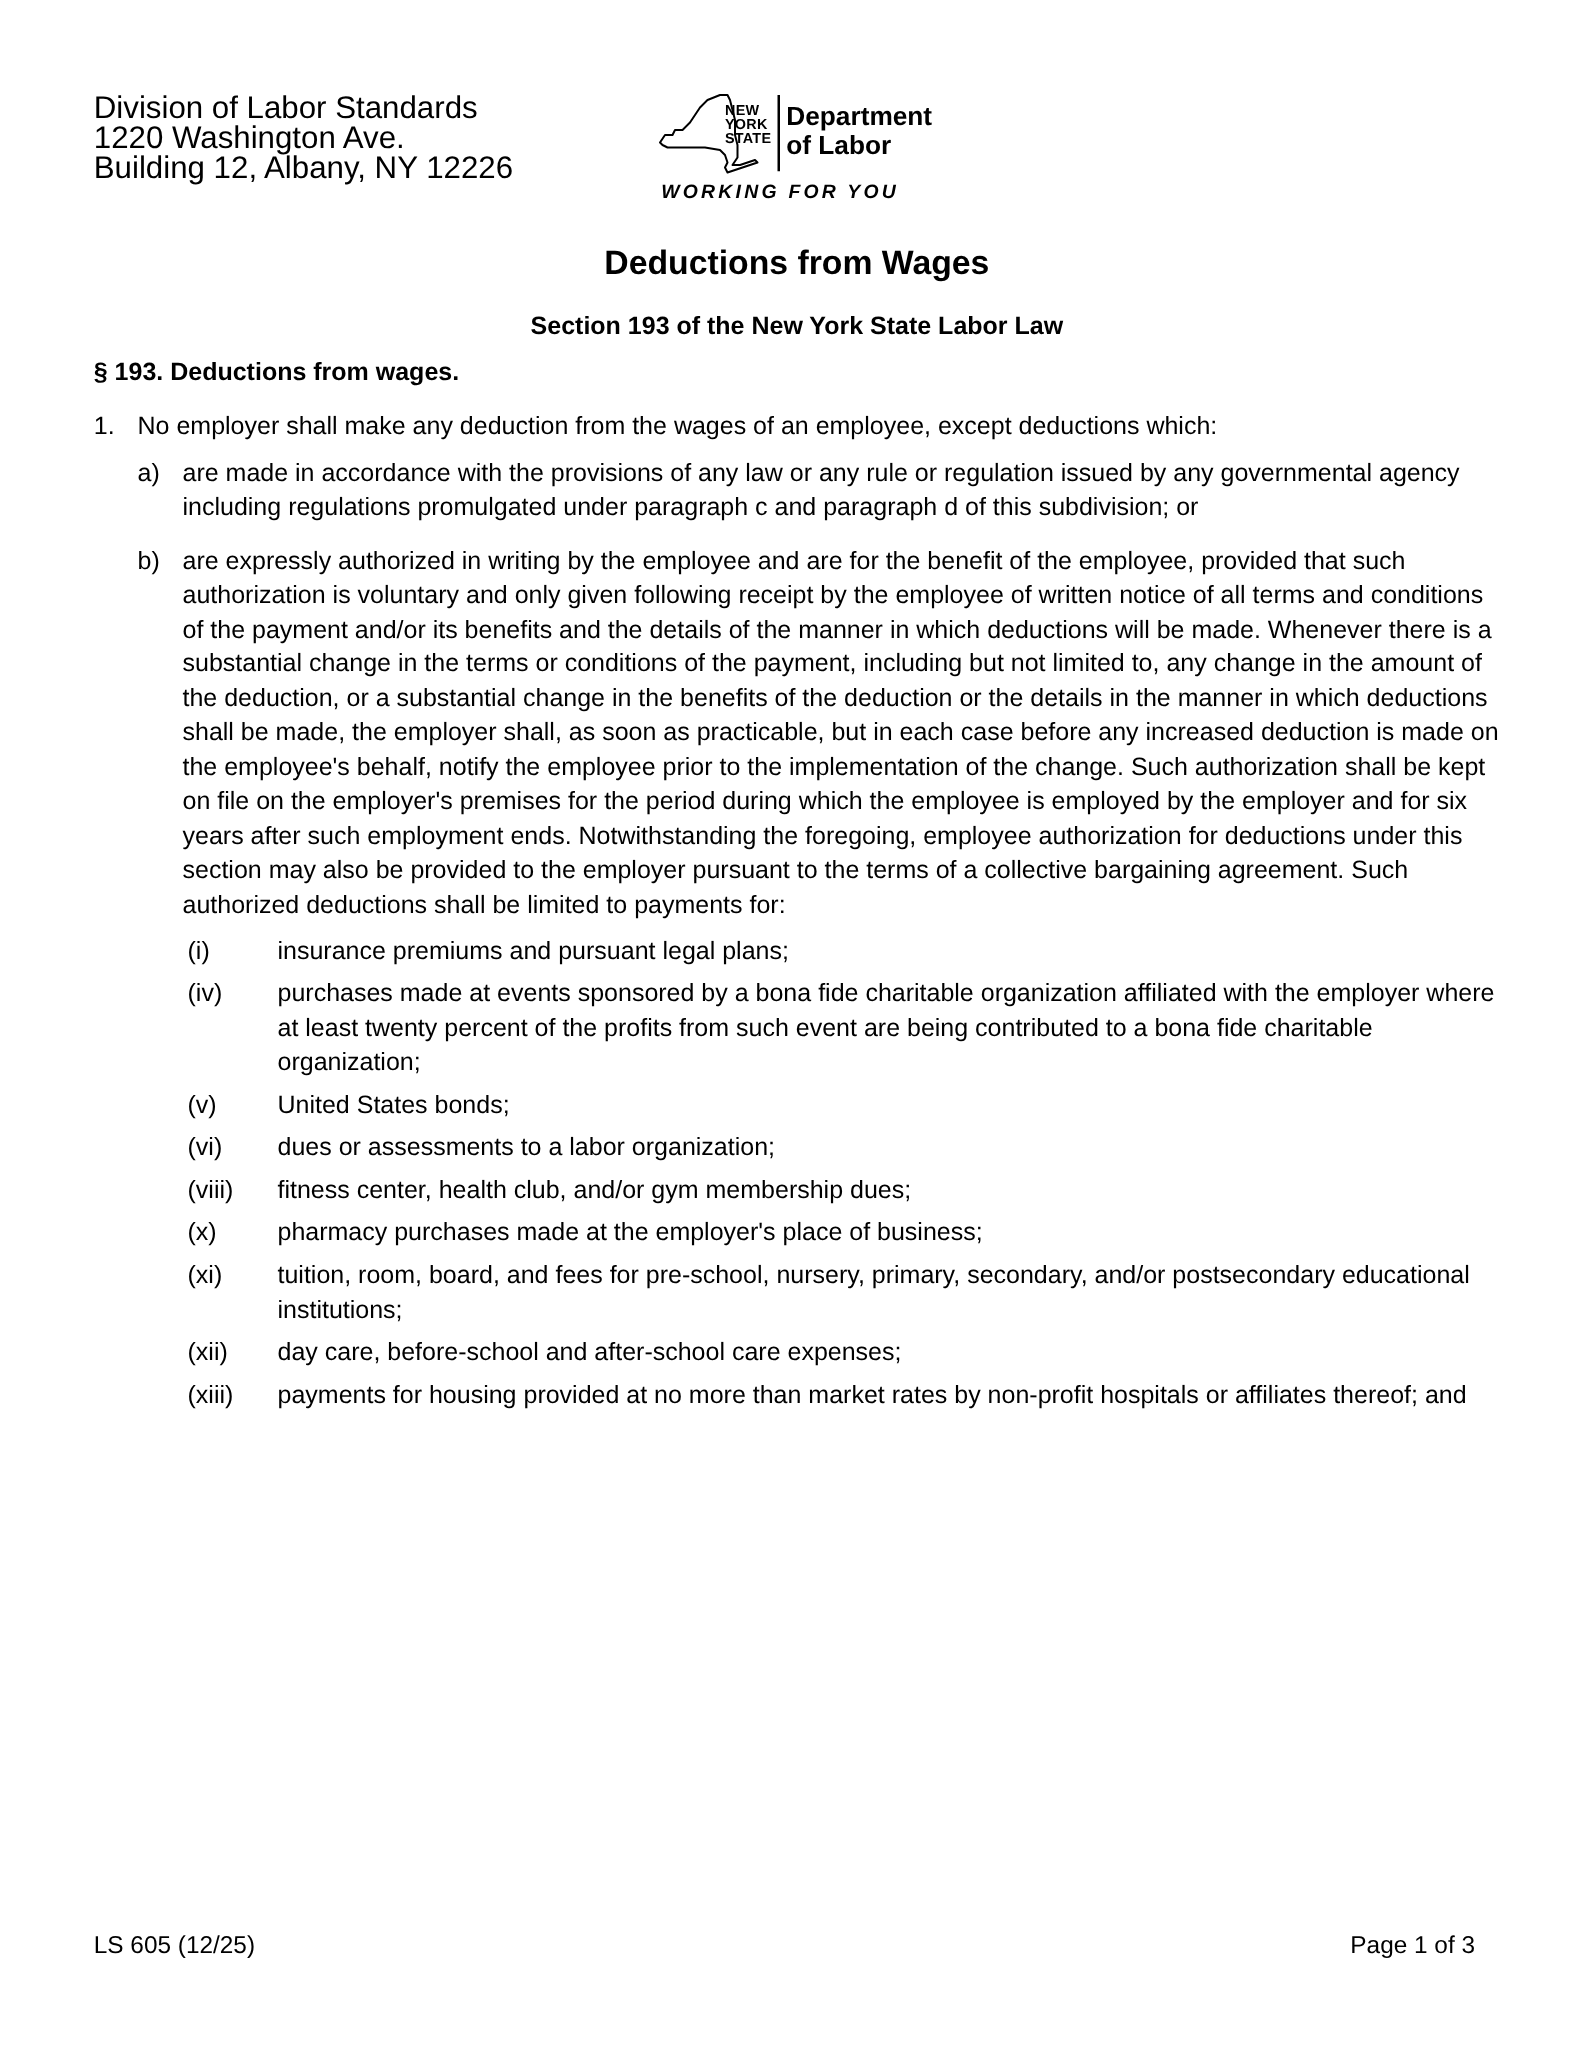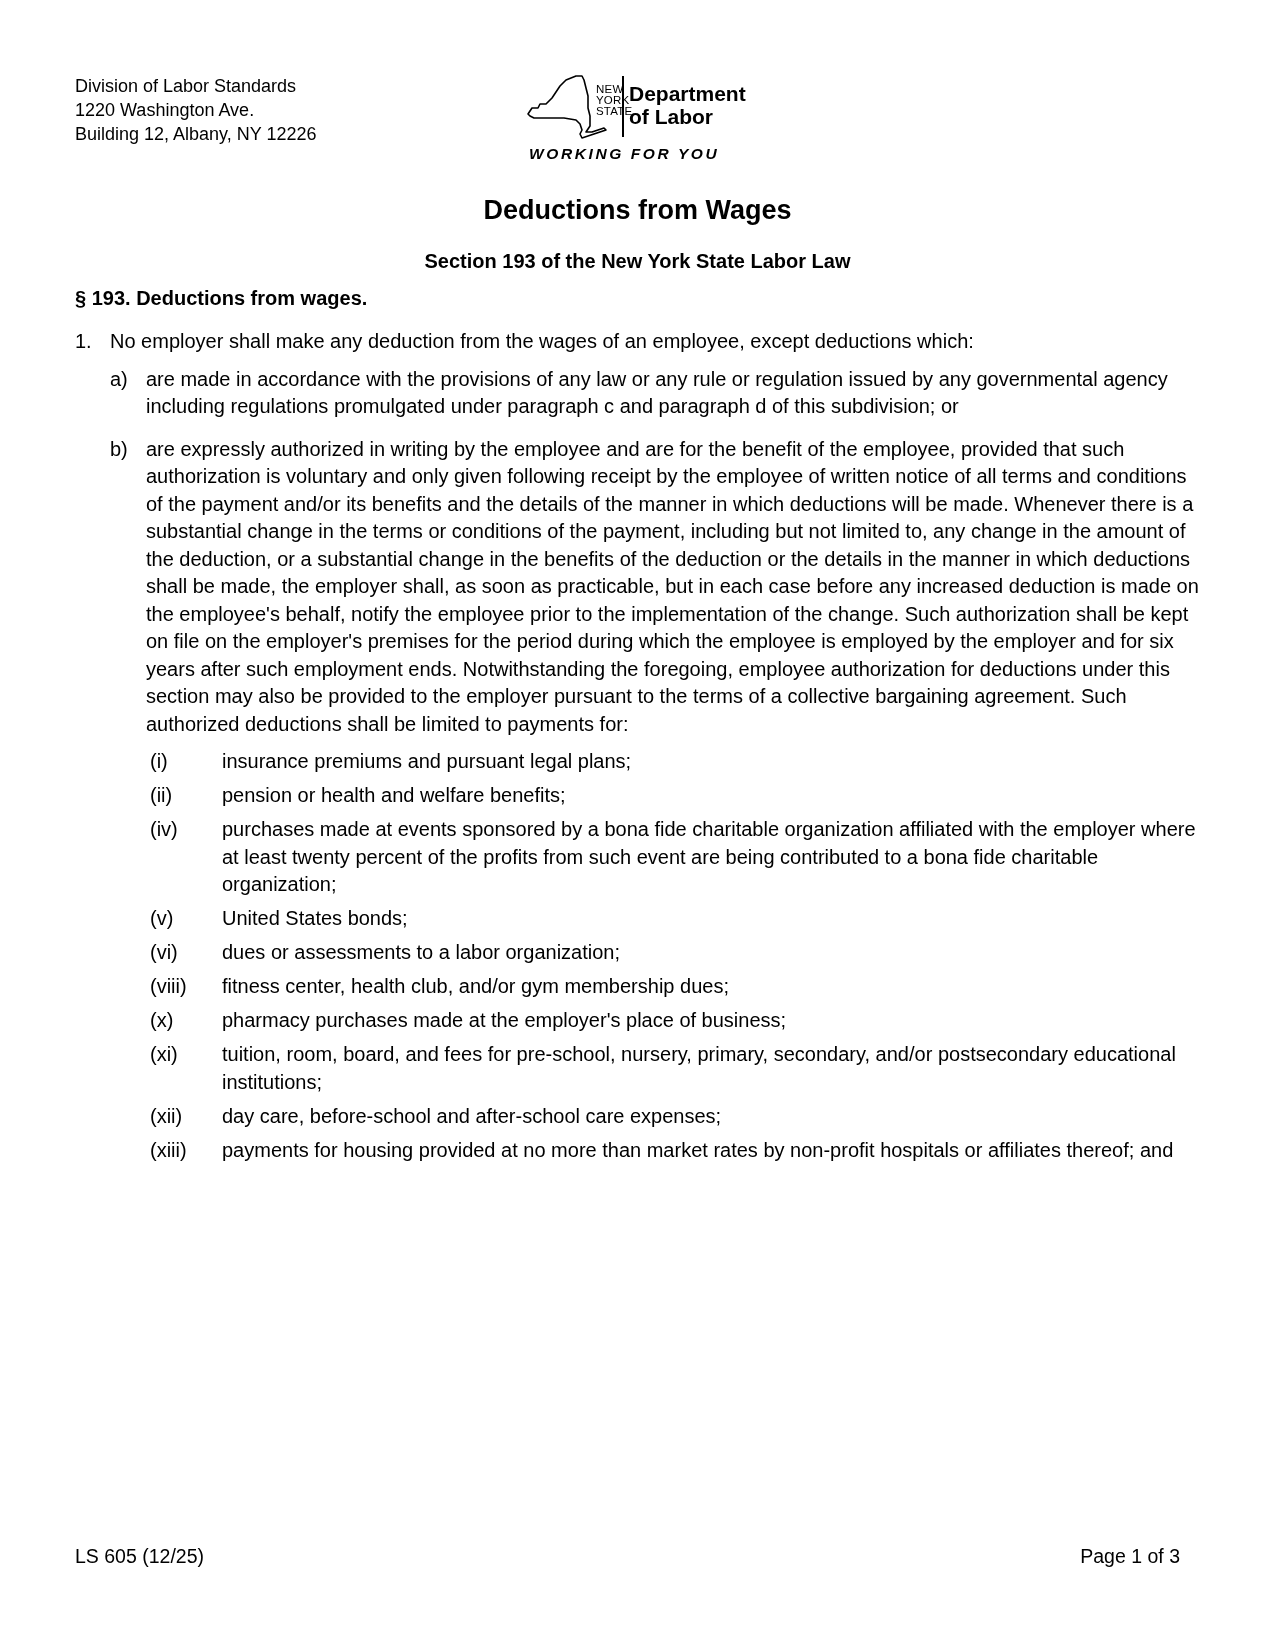--- a/index.html
+++ b/index.html
@@ -1,22 +1,22 @@
 <!DOCTYPE html>
 <html><head>
 <meta charset="utf-8">
 <style>
   html, body { margin: 0; padding: 0; background: #ffffff; }
   body { width: 1275px; height: 1650px; position: relative; overflow: hidden;
          font-family: "Liberation Sans", sans-serif; color: #000; }
-  .address { position: absolute; left: 75px; top: 74px; font-size: 18px; line-height: 24px; }
+  .address { position: absolute; left: 75px; top: 74px; font-size: 25px; line-height: 24px; }
   .address div { white-space: nowrap; }
   .logo { position: absolute; left: 524px; top: 72px; width: 260px; height: 90px; }
   .logo svg { position: absolute; left: 0; top: 2px; }
-  .logo .nys { position: absolute; left: 72px; top: 12px; font-weight: normal; font-size: 11.5px; line-height: 11px; letter-spacing: 0.2px; }
+  .logo .nys { position: absolute; left: 56px; top: 12px; font-weight: bold; font-size: 11.5px; line-height: 11px; letter-spacing: 0.2px; }
   .logo .divider { position: absolute; left: 98px; top: 4px; width: 1.5px; height: 61px; background: #000; }
   .logo .dept { position: absolute; left: 105px; top: 10px; font-weight: bold; font-size: 21px; line-height: 23px; white-space: nowrap; }
   .logo .tagline { position: absolute; left: 5px; top: 73px; font-weight: bold; font-style: italic; font-size: 15.5px; letter-spacing: 2.6px; white-space: nowrap; }
   .title { position: absolute; left: 0; width: 1275px; text-align: center; top: 195px; font-weight: bold; font-size: 27px; }
   .subtitle { position: absolute; left: 0; width: 1275px; text-align: center; top: 250px; font-weight: bold; font-size: 20px; }
   .section-heading { position: absolute; left: 75px; top: 287px; font-weight: bold; font-size: 20px; white-space: nowrap; }
   .content { position: absolute; left: 75px; top: 328px; width: 1125px; font-size: 20px; line-height: 27.5px; }
   .row { display: flex; }
   .num1 { width: 35px; flex: none; }
   .alpha { width: 36px; flex: none; }
@@ -74,24 +74,20 @@
     <span class="alpha">b)</span>
     <span class="body-text">are expressly authorized in writing by the employee and are for the benefit of the employee, provided that such authorization is voluntary and only given following receipt by the employee of written notice of all terms and conditions of the payment and/or its benefits and the details of the manner in which deductions will be made. Whenever there is a substantial change in the terms or conditions of the payment, including but not limited to, any change in the amount of the deduction, or a substantial change in the benefits of the deduction or the details in the manner in which deductions shall be made, the employer shall, as soon as practicable, but in each case before any increased deduction is made on the employee's behalf, notify the employee prior to the implementation of the change. Such authorization shall be kept on file on the employer's premises for the period during which the employee is employed by the employer and for six years after such employment ends. Notwithstanding the foregoing, employee authorization for deductions under this section may also be provided to the employer pursuant to the terms of a collective bargaining agreement. Such authorized deductions shall be limited to payments for:</span>
   </div>
 
   <div class="roman-list">
     <div class="row item">
         <span class="roman">(i)</span>
         <span class="body-text">insurance premiums and pursuant legal plans;</span>
       </div>
     <div class="row item">
-        <span class="roman">(ii)</span>
-        <span class="body-text">pension or health and welfare benefits;</span>
-      </div>
-    <div class="row item">
         <span class="roman">(iv)</span>
         <span class="body-text">purchases made at events sponsored by a bona fide charitable organization affiliated with the employer where at least twenty percent of the profits from such event are being contributed to a bona fide charitable organization;</span>
       </div>
     <div class="row item">
         <span class="roman">(v)</span>
         <span class="body-text">United States bonds;</span>
       </div>
     <div class="row item">
         <span class="roman">(vi)</span>
         <span class="body-text">dues or assessments to a labor organization;</span>

